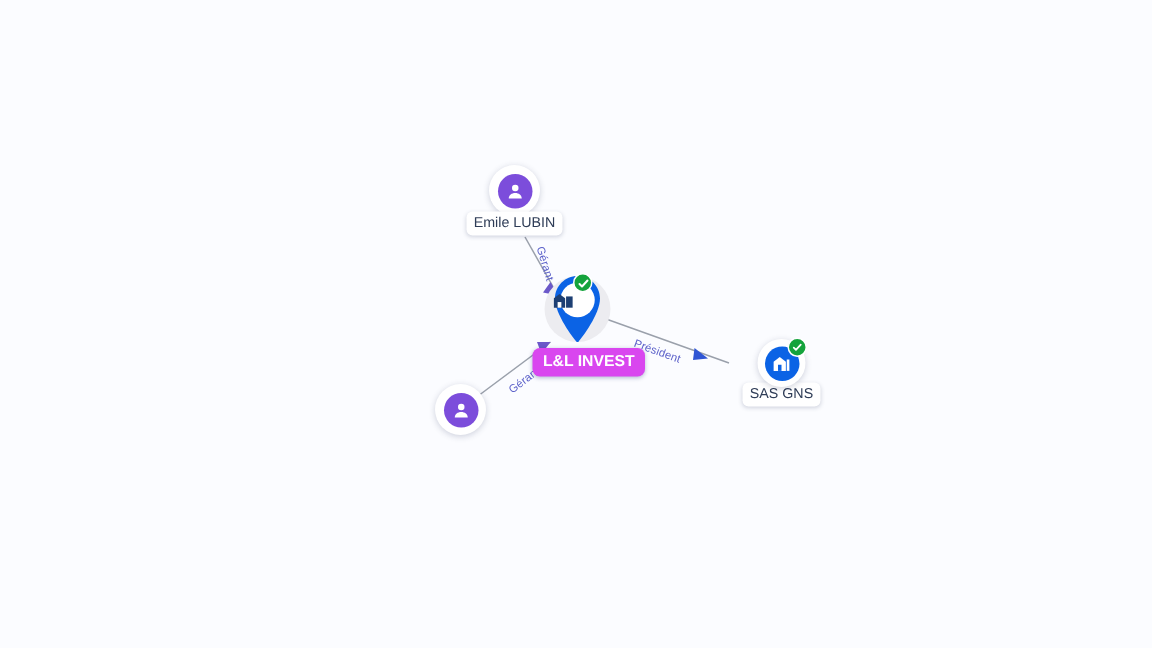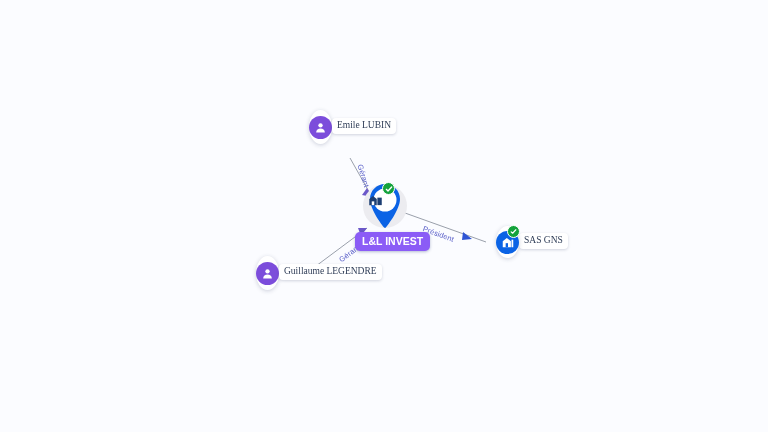--- a/index.html
+++ b/index.html
@@ -34,23 +34,22 @@
     white-space: nowrap;
     letter-spacing: .1px;
     transform-origin: 0 50%;
     pointer-events: none;
   }
 
   
   .node {
     position: absolute;
     display: flex;
-    flex-direction: row;
-    align-items: center;
-    font-family: Liberation Serif, serif;
+    flex-direction: column;
+    align-items: center;
   }
 
   
   .person-disc {
     width: 34px;
     height: 34px;
     border-radius: 50%;
     background: #ffffff;
     box-shadow: 0 1px 4px rgba(40,50,90,.22);
     display: flex;
@@ -164,21 +163,21 @@
     border: 1.6px solid #ffffff;
     display: flex;
     align-items: center;
     justify-content: center;
     box-sizing: border-box;
   }
   .center-label {
     position: absolute;
     left: -2px;
     top: 50px;
-    background: #8b5cf6;
+    background: #d946ef;
     color: #ffffff;
     font-size: 10.5px;
     font-weight: bold;
     padding: 3px 7px 4px 7px;
     border-radius: 5px;
     white-space: nowrap;
     line-height: 12px;
     box-shadow: 0 1px 3px rgba(20,40,110,.30);
     text-align: center;
   }
@@ -220,21 +219,20 @@
 
   <div class="node" style="left:256px; top:256px; width:102px;">
     <div class="person-disc">
       <div class="person-avatar">
         <svg width="13" height="13" viewBox="0 0 24 24" fill="#ffffff">
           <circle cx="12" cy="8" r="4"></circle>
           <path d="M4 21c0-4.4 3.6-7 8-7s8 2.6 8 7z"></path>
         </svg>
       </div>
     </div>
-    <div class="pill-label">Guillaume LEGENDRE</div>
   </div>
 
   <div class="node" style="left:496px; top:226px; width:50px;">
     <div class="company-disc">
       <div class="company-inner">
         <svg width="14" height="14" viewBox="0 0 24 24" fill="#ffffff">
           <path d="M3 21V10.5L10 5l7 5.5V21H3z"></path>
           <rect x="8" y="14" width="4" height="7" fill="#0b63e5"></rect>
           <rect x="18" y="8" width="3" height="13"></rect>
         </svg>

